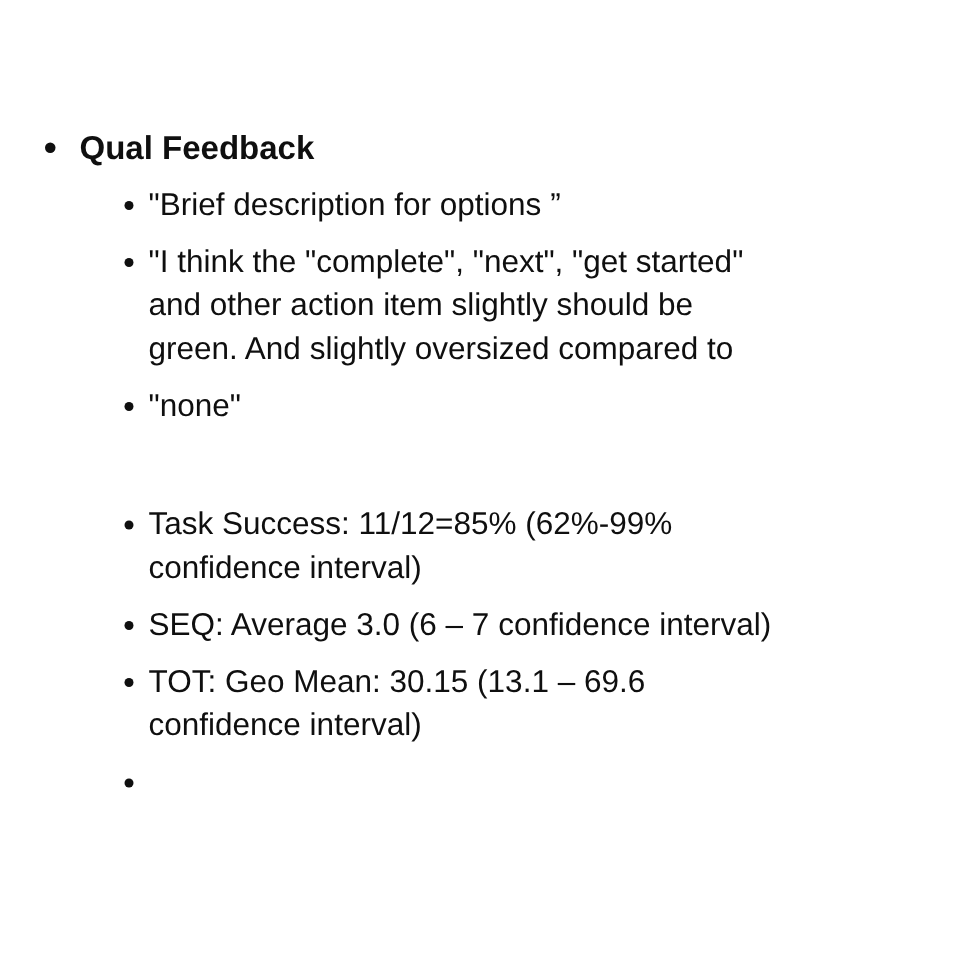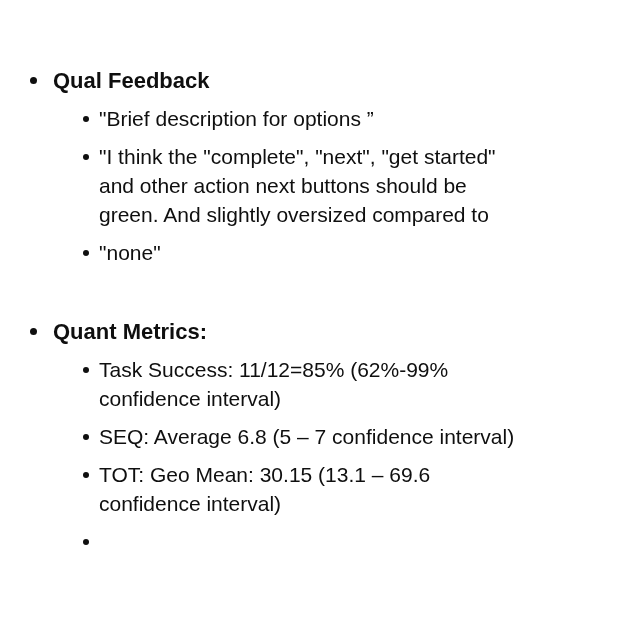--- a/index.html
+++ b/index.html
@@ -14,20 +14,21 @@
     background: #ffffff;
     box-sizing: border-box;
     padding-top: 66px;
     overflow: hidden;
     font-family: "Liberation Sans", sans-serif;
     color: #0f0f0f;
   }
   .row {
     display: flex;
     align-items: flex-start;
+    margin-top: 18px;
   }
   
   .l1 {
     padding-left: 30px;
   }
   .l1 .dot {
     flex: 0 0 auto;
     width: 7px;
     height: 7px;
     border-radius: 50%;
@@ -85,51 +86,47 @@
       <span class="dot"></span>
       <div class="text">
         <div class="line">"Brief description for options ”</div>
       </div>
     </div>
 
     <div class="row l2">
       <span class="dot"></span>
       <div class="text">
         <div class="line">"I think the "complete", "next", "get started"</div>
-        <div class="line">and other action next buttons should be</div>
+        <div class="line">and other action item slightly should be</div>
         <div class="line">green. And slightly oversized compared to</div>
       </div>
     </div>
 
     <div class="row l2">
       <span class="dot"></span>
       <div class="text">
         <div class="line">"none"</div>
       </div>
     </div>
   </div>
 
   <div class="section-quant">
-    <div class="row l1">
-      <span class="dot"></span>
-      <span class="section-title">Quant Metrics:</span>
-    </div>
 
     <div class="row l2">
       <span class="dot"></span>
       <div class="text">
         <div class="line"><span class="b">Task Success:</span><span> 11/12=85% (62%-99%</span></div>
         <div class="line">confidence interval)</div>
       </div>
     </div>
 
     <div class="row l2">
       <span class="dot"></span>
       <div class="text">
-        <div class="line"><span class="b">SEQ:</span><span> Average 6.8 (5 – 7 confidence interval)</span></div>
+        <div class="line"><span class="b">SEQ:</span><span> Average 3.0 (6 – 7 confidence interval)</span></div>
       </div>
     </div>
 
     <div class="row l2">
       <span class="dot"></span>
       <div class="text">
         <div class="line"><span class="b">TOT:</span><span> Geo Mean: 30.15 (13.1 – 69.6</span></div>
         <div class="line">confidence interval)</div>
       </div>
     </div>

